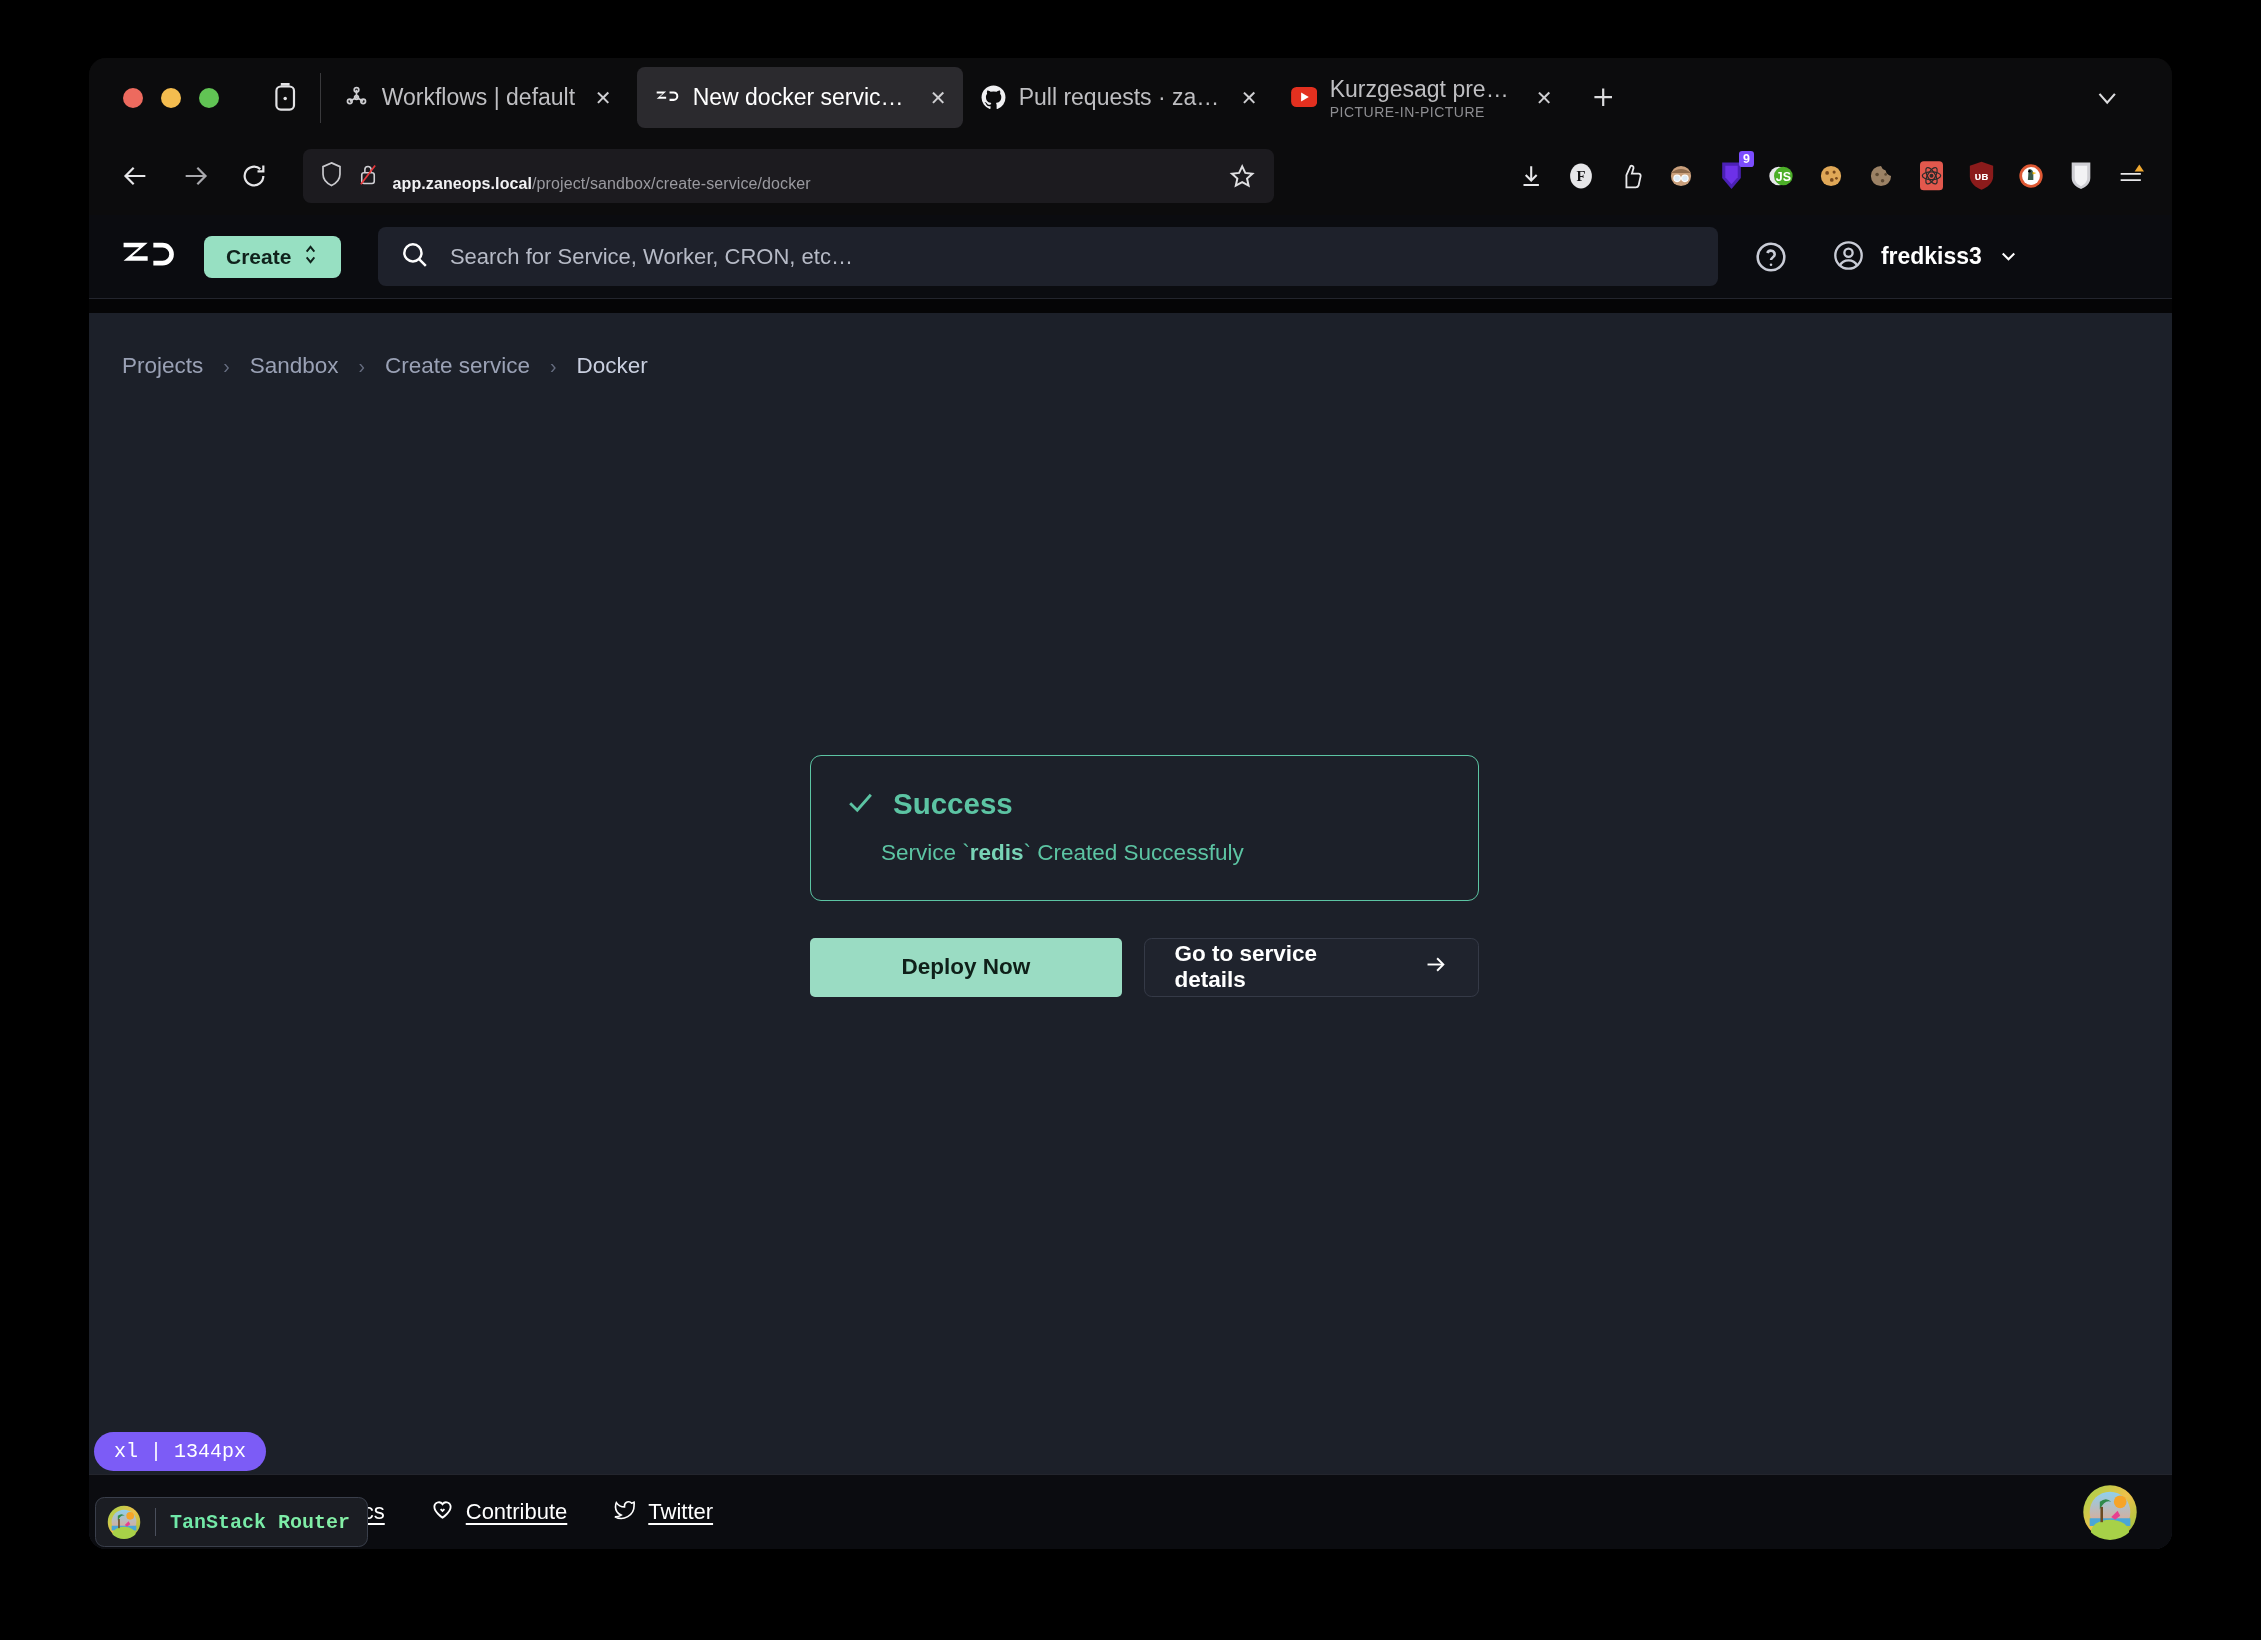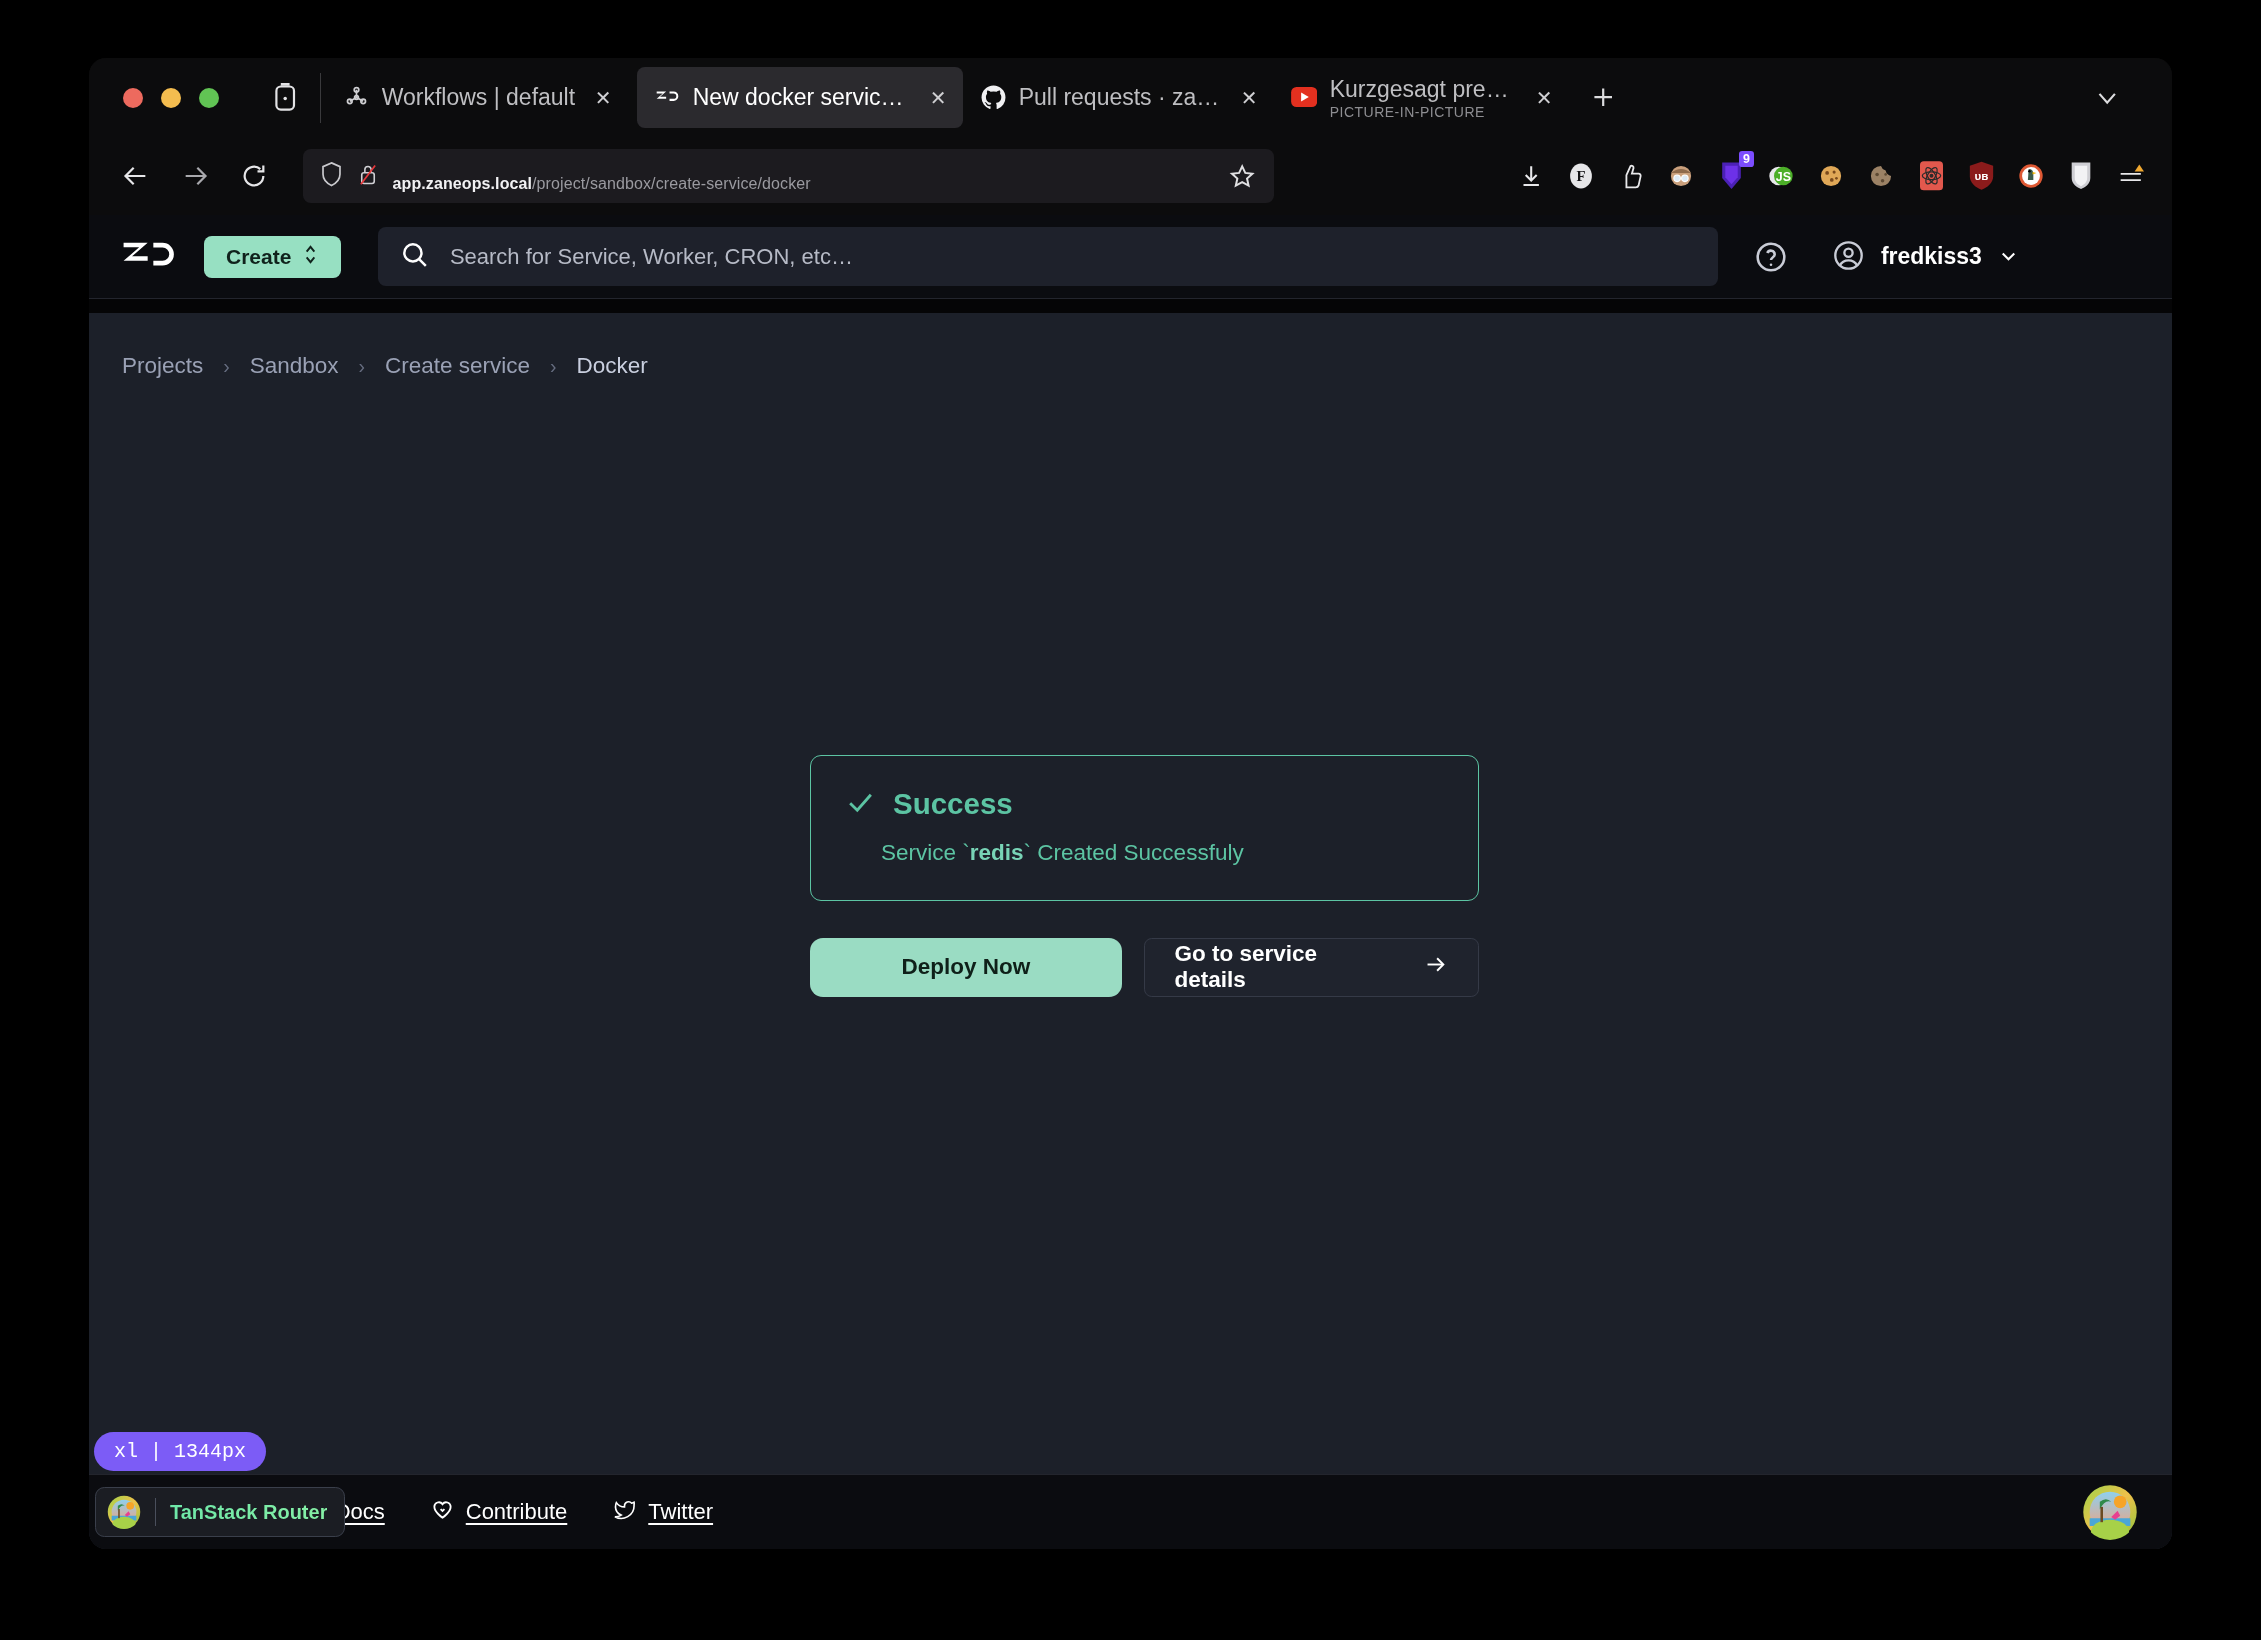--- a/index.html
+++ b/index.html
@@ -236,21 +236,21 @@
   .success-head { display: flex; align-items: center; gap: 17px; }
   .success-title { color: #5cc4a3; font-size: 29.5px; font-weight: 700; }
   .success-msg { color: #5cc4a3; font-size: 22.5px; margin-top: 18.6px; padding-left: 36px; }
   .success-msg b { font-weight: 700; color: #78d4b6; }
 
   .action-row { display: flex; gap: 22px; margin-top: 37px; width: 669px; }
   .btn-deploy {
     background: #9adcc3;
     color: #0f2019;
     font-size: 22.5px; font-weight: 700;
-    border-radius: 13px;
+    border-radius: 5px;
     height: 59px;
     width: 317px;
     display:flex; align-items:center; justify-content:center;
   }
   .btn-details {
     background: #1f232d;
     border: 0.8px solid #353a47;
     color: #ffffff;
     font-size: 22.5px; font-weight: 700;
     border-radius: 7.8px;
@@ -288,29 +288,30 @@
     background: #7c5cf6;
     color: #ffffff;
     font-family: "Liberation Mono", monospace;
     font-size: 20px;
     border-radius: 776px;
     padding: 7.8px 20px;
     z-index: 5;
   }
   .tanstack-badge {
     position: absolute;
-    left: 6.2px; top: 12px;
+    left: 6.2px; top: 22px;
     background: #1b1d23;
     border: 0.8px solid #3a3f4b;
     border-radius: 9.3px;
     height: 50px;
     display: flex; align-items: center;
     padding: 0 17px 0 11px;
     gap: 14px;
     z-index: 6;
+    font-family: Liberation Mono, monospace;
   }
   .ts-logo { width: 34px; height: 34px; border-radius: 50%; overflow: hidden; flex:none; }
   .ts-div { width: 0.8px; height: 28px; background: #4a4f5c; }
   .ts-label {
     font-size: 20px; font-weight: 700;
     background: linear-gradient(90deg, #6ee7a8, #86f0a6);
     -webkit-background-clip: text; background-clip: text;
     color: transparent;
   }
 </style>

